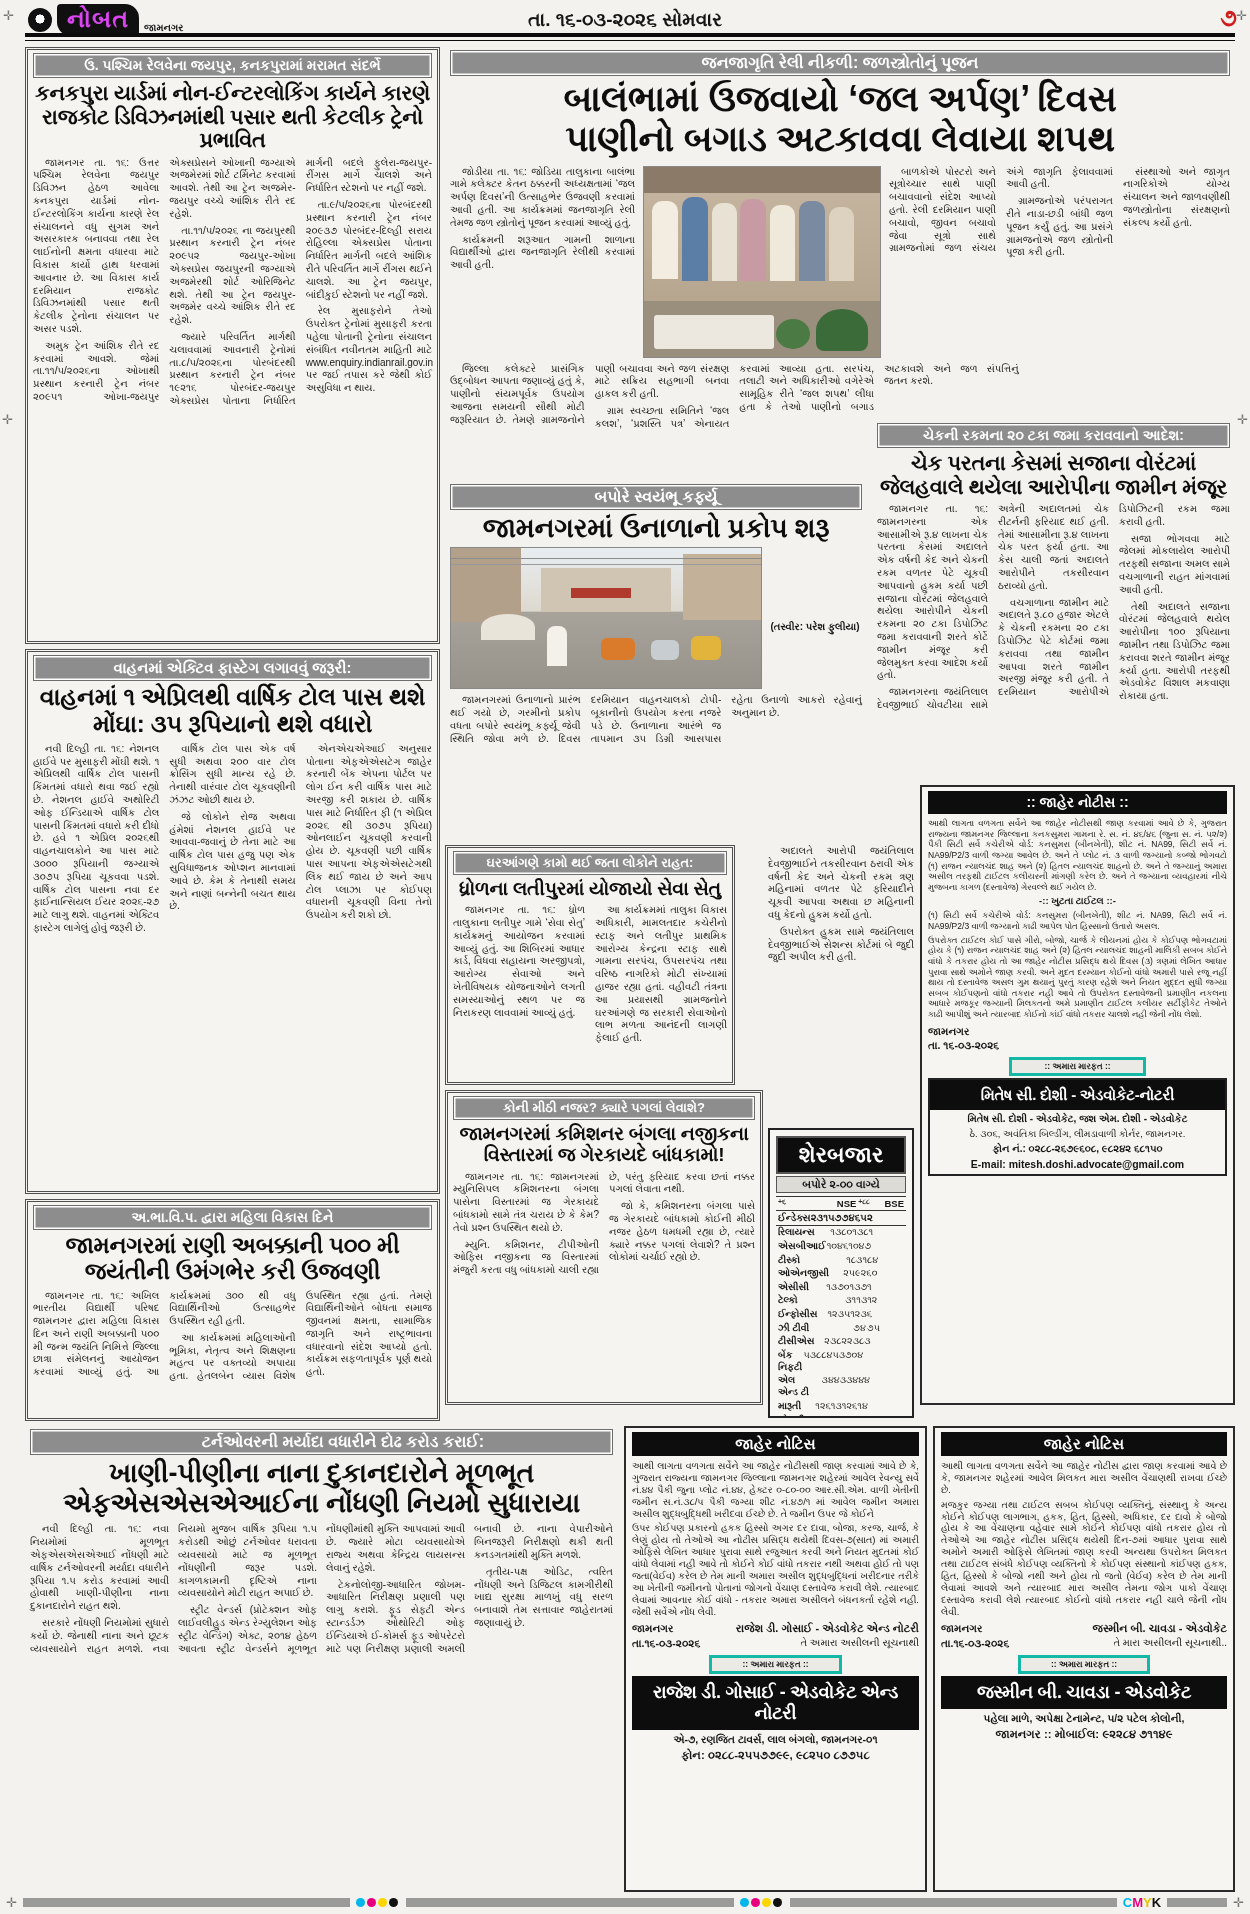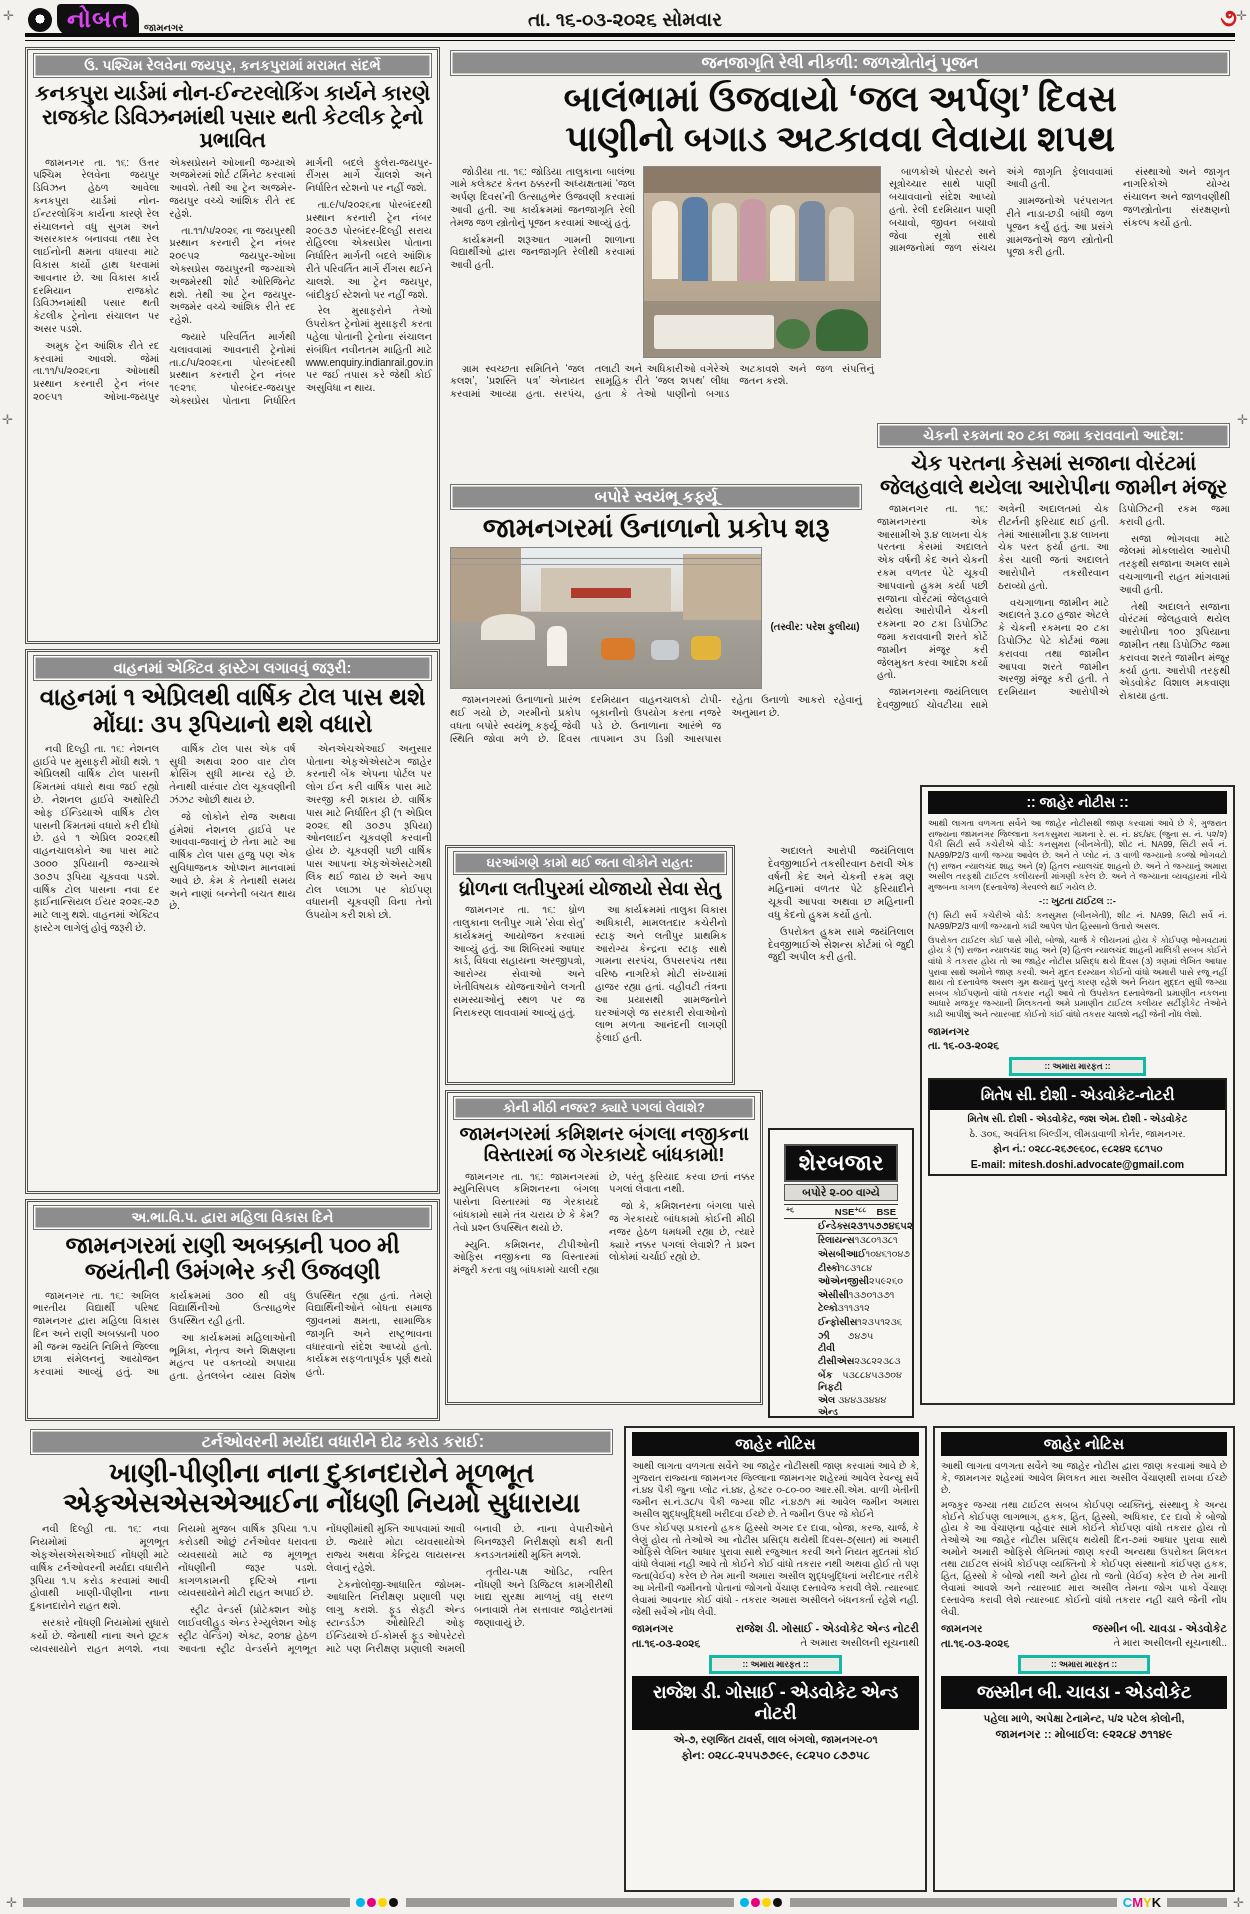--- a/index.html
+++ b/index.html
@@ -36,21 +36,21 @@
   
   .stock { border:2px solid #222; background:#f7f6f2; overflow:hidden; }
   .stock-title { background:#0d0d0d; color:#fff; font-size:22px; font-weight:bold;
                  text-align:center; padding:4px 2px; border:2px solid #555; }
   .stock-time { background:#dddbd6; border:1px solid #555; text-align:center;
                 font-weight:bold; font-size:11px; padding:1px; margin-top:2px; }
   .stock-head { display:flex; border-top:1.5px solid #333; border-bottom:1.5px solid #333;
                 margin-top:3px; font-size:9.5px; font-weight:bold; padding:1px 2px; }
   .stock-head .hn { flex:1.3; font-size:7px; color:#333; }
   .stock-head .hx { flex:1; text-align:right; }
-  .srow { display:flex; font-size:9.5px; padding:0.8px 2px;margin-left:32px; }
+  .srow { display:flex; font-size:9.5px; padding:0.8px 2px; }
   .srow:first-child { font-weight:bold; border-bottom:1.5px solid #333; font-size:10px; }
   .scell.c0 { flex:1.3; font-weight:bold; }
   .scell.c1, .scell.c2 { flex:1; text-align:right; }
   
   .notice { border:2px solid #2a2a2a; background:#f6f5f1; padding:4px 6px; overflow:hidden; }
   .notice-head { background:#0d0d0d; color:#fff; font-weight:bold; text-align:center;
                  padding:3px; font-size:15px; }
   .sig-row { display:flex; justify-content:space-between; margin-top:4px; }
   .sig-left { font-weight:bold; font-size:10.5px; line-height:1.35; }
   .sig-right { font-weight:bold; font-size:11px; text-align:right; line-height:1.35; }
@@ -119,20 +119,21 @@
         <div class="ph-shape" style="right:12px;bottom:6px;width:52px;height:42px;border-radius:50% 50% 8px 8px;background:#3c6b3a;"></div>
         <div class="ph-shape" style="right:70px;bottom:8px;width:34px;height:30px;border-radius:50%;background:#4c7a44;"></div>
       </div>
       <div class="cols c3" style="flex:1;margin-top:0;height:192px;">
           <p class="bp">બાળકોએ પોસ્ટરો અને સૂત્રોચ્ચાર સાથે પાણી બચાવવાનો સંદેશ આપ્યો હતો. રેલી દરમિયાન પાણી બચાવો, જીવન બચાવો જેવા સૂત્રો સાથે ગ્રામજનોમાં જળ સંચય અંગે જાગૃતિ ફેલાવવામાં આવી હતી.</p>
           <p class="bp">ગ્રામજનોએ પરંપરાગત રીતે નાડા-છડી બાંધી જળ પૂજન કર્યું હતું. આ પ્રસંગે ગ્રામજનોએ જળ સ્ત્રોતોની પૂજા કરી હતી.</p>
           <p class="bp">સંસ્થાઓ અને જાગૃત નાગરિકોએ યોગ્ય સંચાલન અને જાળવણીથી જળસ્ત્રોતોના સંરક્ષણનો સંકલ્પ કર્યો હતો.</p>
         </div>
     </div>
     <div class="cols c3" style="width:424px;height:72px;">
+        <p class="bp">જિલ્લા કલેક્ટરે પ્રાસંગિક ઉદ્બોધન આપતા જણાવ્યું હતું કે, પાણીનો સંયમપૂર્વક ઉપયોગ આજના સમયની સૌથી મોટી જરૂરિયાત છે. તેમણે ગ્રામજનોને પાણી બચાવવા અને જળ સંરક્ષણ માટે સક્રિય સહભાગી બનવા હાકલ કરી હતી.</p>
         <p class="bp">ગ્રામ સ્વચ્છતા સમિતિને ‘જલ કલશ’, ‘પ્રશસ્તિ પત્ર’ એનાયત કરવામાં આવ્યા હતા. સરપંચ, તલાટી અને અધિકારીઓ વગેરેએ સામૂહિક રીતે ‘જલ શપથ’ લીધા હતા કે તેઓ પાણીનો બગાડ અટકાવશે અને જળ સંપત્તિનું જતન કરશે.</p>
       </div>
   </div>
 
   <div class="abs art" style="left:445px;top:481px;width:422px;height:360px;">
     <div class="kicker" style="font-size:16px;">બપોરે સ્વયંભૂ કર્ફ્યૂ</div>
     <div class="hl" style="font-size:27px;">જામનગરમાં ઉનાળાનો પ્રકોપ શરૂ</div>
     <div style="display:flex;gap:6px;margin-top:4px;">
       <div class="photo" style="width:312px;height:142px;flex:none;background:linear-gradient(#e8edf1,#ded9cf 45%,#a8a39a 46%,#97928a);">
         <div class="ph-shape" style="left:0;top:0;width:70px;height:74px;background:#b2a08a;"></div>
@@ -195,21 +196,21 @@
   <div class="abs art boxed" style="left:445px;top:1090px;width:318px;height:315px;">
     <div class="kicker" style="font-size:13px;">કોની મીઠી નજર? ક્યારે પગલાં લેવાશે?</div>
     <div class="hl" style="font-size:19px;">જામનગરમાં કમિશનર બંગલા નજીકના વિસ્તારમાં જ ગેરકાયદે બાંધકામો!</div>
     <div class="cols c2" style="height:222px;">
         <p class="bp">જામનગર તા. ૧૬: જામનગરમાં મ્યુનિસિપલ કમિશનરના બંગલા પાસેના વિસ્તારમાં જ ગેરકાયદે બાંધકામો સામે તંત્ર ચરાય છે કે કેમ? તેવો પ્રશ્ન ઉપસ્થિત થયો છે.</p>
         <p class="bp">મ્યુનિ. કમિશનર, ટીપીઓની ઓફિસ નજીકના જ વિસ્તારમાં મંજુરી કરતા વધુ બાંધકામો ચાલી રહ્યા છે, પરંતુ ફરિયાદ કરવા છતાં નક્કર પગલાં લેવાતા નથી.</p>
         <p class="bp">જો કે, કમિશનરના બંગલા પાસે જ ગેરકાયદે બાંધકામો કોઈની મીઠી નજર હેઠળ ધમધમી રહ્યા છે, ત્યારે ક્યારે નક્કર પગલાં લેવાશે? તે પ્રશ્ન લોકોમાં ચર્ચાઈ રહ્યો છે.</p>
       </div>
   </div>
 
-  <div class="abs stock" style="left:768px;top:1128px;width:146px;height:290px;padding:14px;">
+  <div class="abs stock" style="left:768px;top:1128px;width:146px;height:290px;padding:6px;">
     <div class="stock-title">શેરબજાર</div>
     <div class="stock-time">બપોરે ૨-૦૦ વાગ્યે</div>
     <div class="stock-head">
       <span class="hn">+૬</span>
       <span class="hx">NSE</span>
       <span class="hn" style="flex:0.4;text-align:right;">+૮૮</span>
       <span class="hx">BSE</span>
     </div>
     <div>
         <div class="srow">

